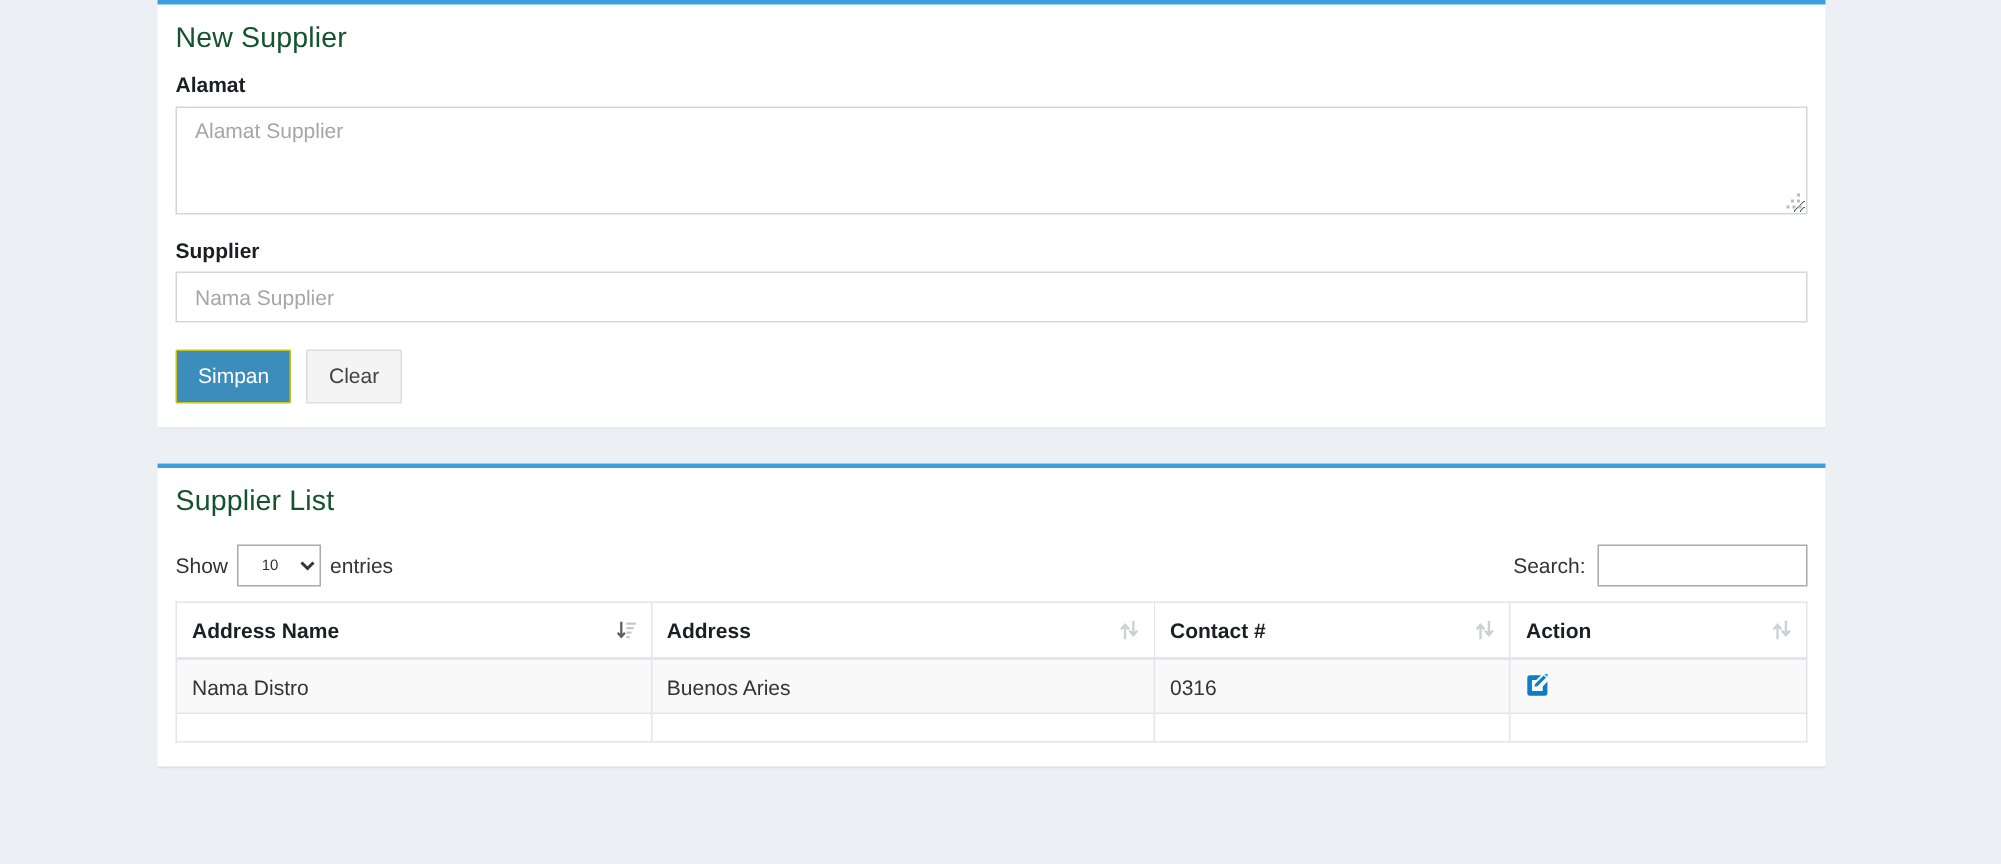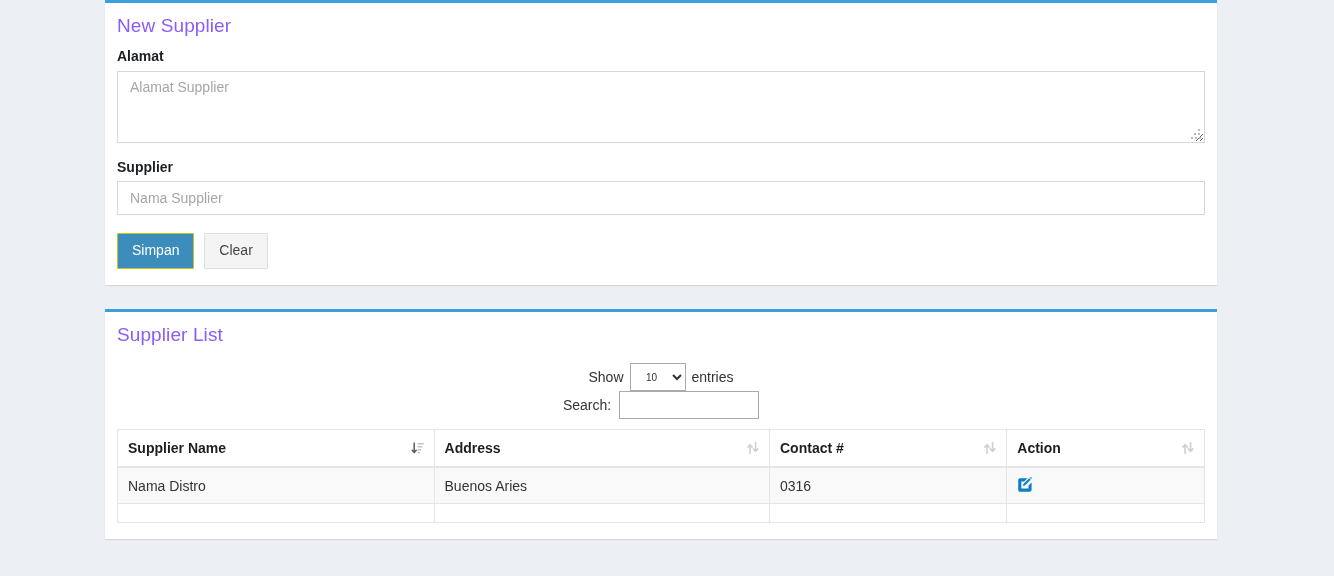--- a/index.html
+++ b/index.html
@@ -37,21 +37,21 @@
     position: relative;
   }
   .box-primary { border-top-color: #3c9fdd; }
 
   .box-header {
     padding: 12px 12px 4px 12px;
   }
   .box-title {
     font-size: 19px;
     font-weight: 400;
-    color: #8b5cf6;
+    color: #14532d;
     margin: 0;
     line-height: 1.2;
     letter-spacing: 0.1px;
   }
 
   .box-body {
     padding: 6px 12px 16px 12px;
   }
 
   
@@ -132,21 +132,20 @@
     background-color: #f4f4f4;
     border-color: #ddd;
   }
 
   
   .dt-top {
     display: flex;
     align-items: center;
     justify-content: space-between;
     padding: 6px 0 10px 0;
-    flex-direction: column;
   }
   .dt-length, .dt-filter {
     font-size: 14px;
     color: #333;
     display: flex;
     align-items: center;
     white-space: nowrap;
   }
   .dt-length select {
     margin: 0 6px;
@@ -285,21 +284,21 @@
           <div class="dt-filter">
             <label>Search:</label>
             <input type="text" placeholder="" style="">
           </div>
         </div>
 
         <table class="dt">
           <thead>
             <tr>
               <th class="col-name">
-                <span>Supplier Name</span>
+                <span>Address Name</span>
                 <svg class="sort-ico" viewBox="0 0 14 14">
                   <path d="M3.2 2.3 L3.2 11.2 M1.3 9.4 L3.2 11.6 L5.1 9.4" stroke="#3d4349" stroke-width="1.5" fill="none" stroke-linecap="square"></path>
                   <rect x="6.6" y="2.0" width="6.2" height="1.5" fill="#b9bcc0"></rect>
                   <rect x="6.6" y="5.0" width="4.8" height="1.5" fill="#b9bcc0"></rect>
                   <rect x="6.6" y="8.0" width="3.4" height="1.5" fill="#b9bcc0"></rect>
                   <rect x="6.6" y="11.0" width="2.2" height="1.5" fill="#b9bcc0"></rect>
                 </svg>
               </th>
               <th class="col-addr">
                 <span>Address</span>

